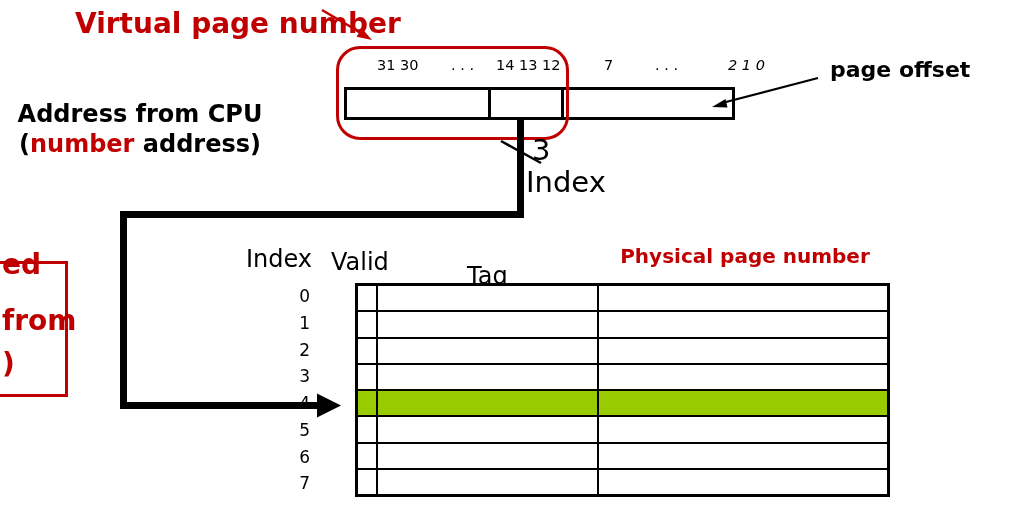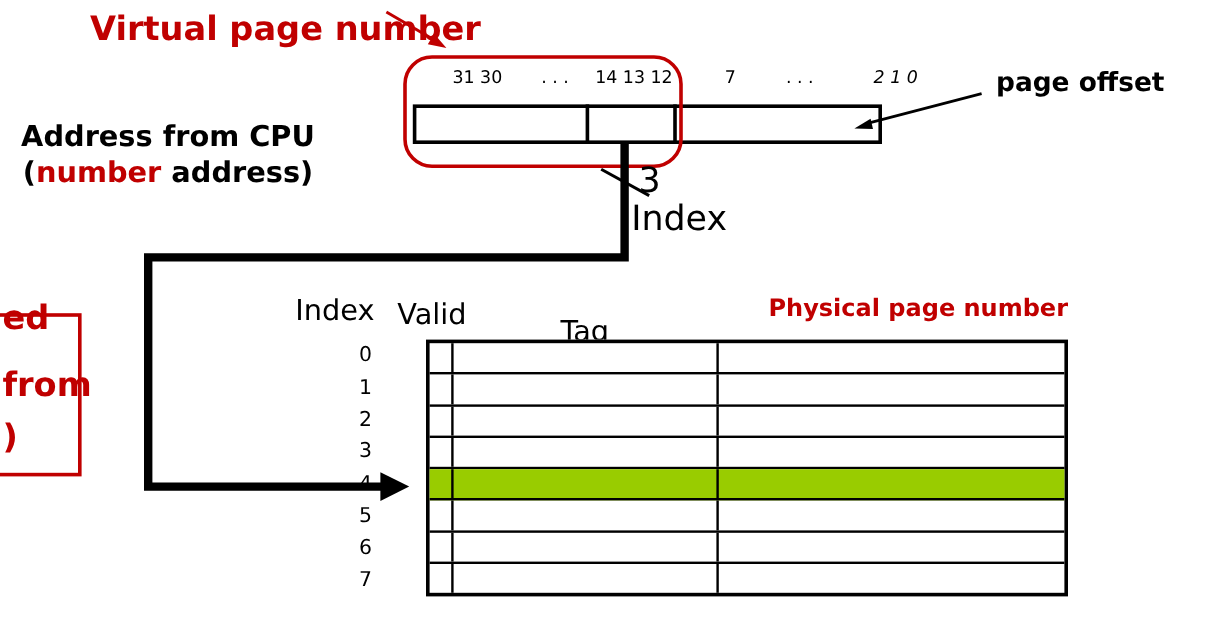--- a/index.html
+++ b/index.html
@@ -36,21 +36,21 @@
 
   
   .clipped-box{left:-62px; top:261px; width:130px; height:136px; border:3px solid var(--red); box-sizing:border-box;}
   .clipped-line{left:2px; font-size:28px; font-weight:bold; color:var(--red); white-space:nowrap;}
   .cl-0{top:248px;text-align:center;} .cl-1{top:304px;} .cl-2{top:347px;}
 
   
   .h-index{left:246px; top:245px; font-size:24px;}
   .h-valid{left:331px; top:248px; font-size:24px;}
   .h-tag{left:467px; top:250px; font-size:24px;margin-top:12px;}
-  .h-ppn{left:600px; top:244px; width:290px; text-align:right; font-size:20px; font-weight:bold; color:var(--red);}
+  .h-ppn{left:600px; top:244px; width:290px; text-align:center; font-size:20px; font-weight:bold; color:var(--red);}
 
   
   .tlb-table{left:355px; top:283px; width:535px; height:214px; border:3px solid #000;
              box-sizing:border-box; display:flex; flex-direction:column; background:#fff;}
   .tlb-row{flex:1; display:flex; border-bottom:2px solid #000;}
   .tlb-row:last-child{border-bottom:none;}
   .tlb-row.highlighted{background:var(--green);}
   .cell{height:100%;}
   .cell.valid{width:20px; border-right:2px solid #000; box-sizing:border-box;}
   .cell.tag{width:221px; border-right:2px solid #000; box-sizing:border-box;}

